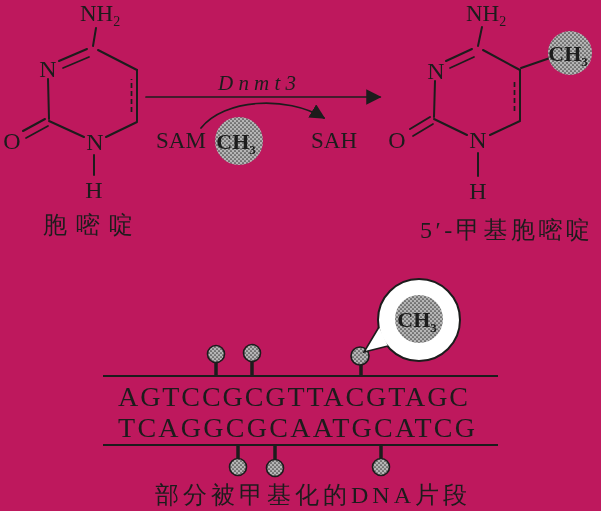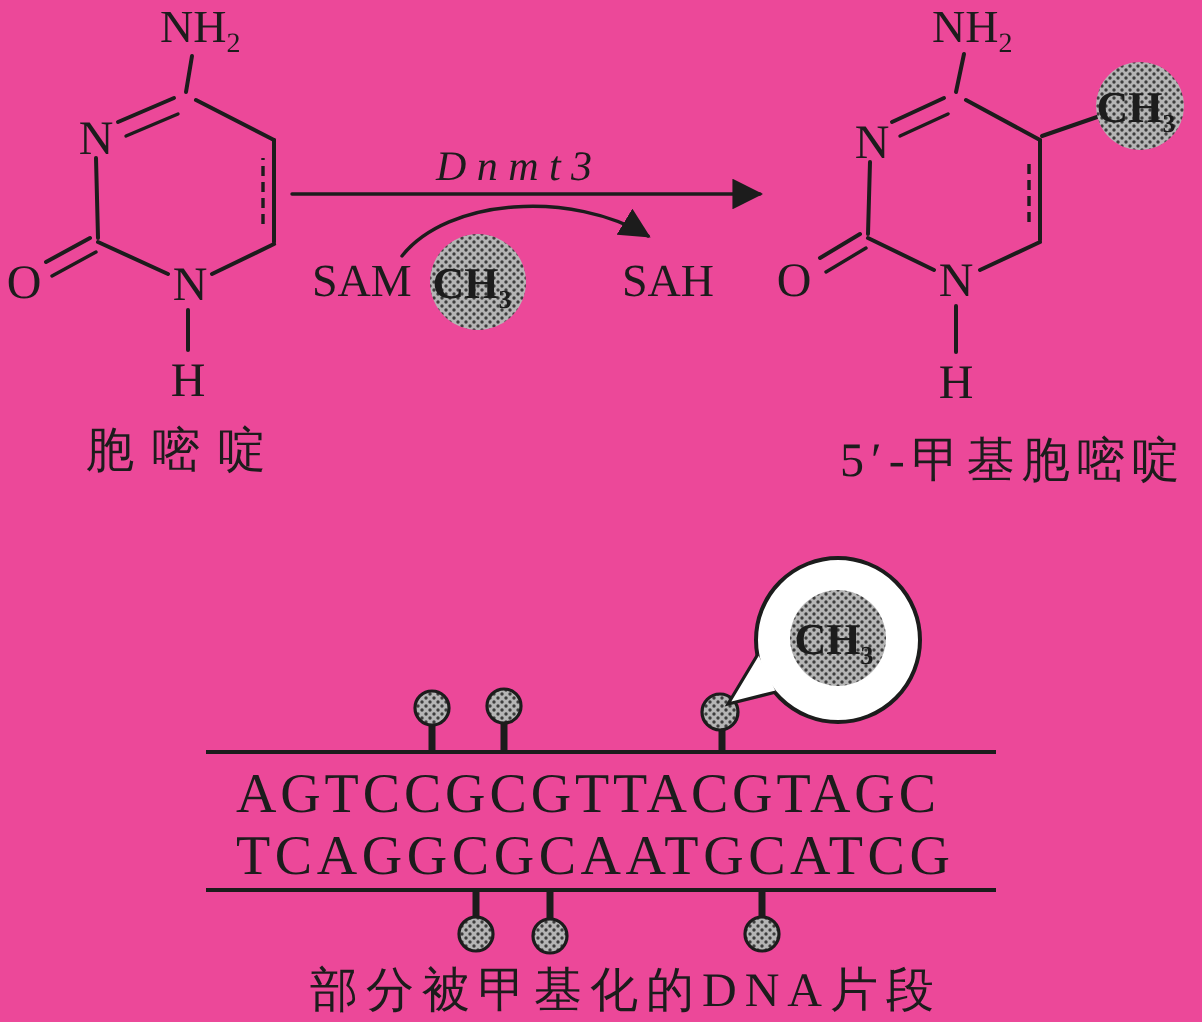--- a/index.html
+++ b/index.html
@@ -1,16 +1,16 @@
 <!DOCTYPE html>
 <html><head>
 <meta charset="utf-8">
 <style>
   html,body{margin:0;padding:0;background:#ffffff;}
-  .canvas{position:relative;width:601px;height:511px;background:#ec4899;overflow:hidden;}
+  .canvas{position:relative;width:601px;height:511px;background:#be185d;overflow:hidden;}
   svg{display:block;}
   .t{font-family:"Liberation Serif","DejaVu Serif",serif;fill:#1c1c1c;}
   .atom{font-size:24px;}
   .amine{font-size:23px;}
   .sub{font-size:14px;}
   .subsm{font-size:13px;}
   .cof{font-size:23px;}
   .enz{font-size:21px;font-style:italic;}
   .ch3{font-size:22px;font-weight:bold;}
   .cjk{font-size:24px;}

